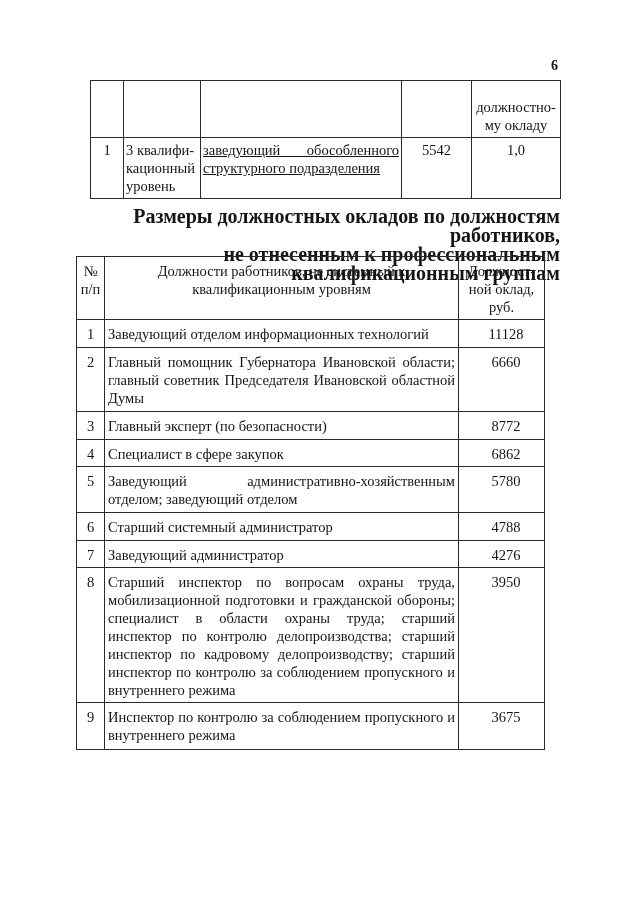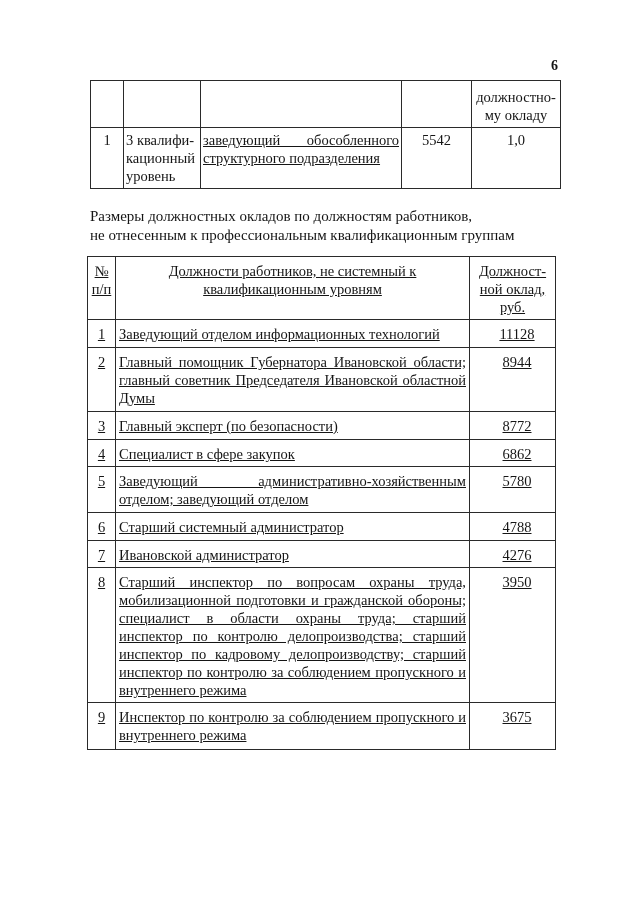--- a/index.html
+++ b/index.html
@@ -6,43 +6,43 @@
   body { width: 640px; height: 905px; position: relative; overflow: hidden;
          font-family: "Liberation Serif", "DejaVu Serif", serif; color: #151515; }
   .page-number { position: absolute; left: 551px; top: 58px; font-size: 14px; font-weight: bold; }
   table { border-collapse: collapse; position: absolute; table-layout: fixed; }
   td { border: 1.5px solid #2a2a2a; vertical-align: top; font-size: 14.5px; line-height: 18px; padding: 0; }
   .tbl-top { left: 90px; top: 80px; width: 470px; }
   .tbl-top td { padding: 3px 2px; }
   .c-num { text-align: center; }
   .justify { text-align: justify; text-align-last: left; text-decoration: underline; }
   .center { text-align: center; }
-  .heading { position: absolute; left: 90px; width: 470px; top: 207px; text-align: left;
-             font-size: 15px; line-height: 19px; }
-  .tbl-main { left: 87px; top: 256px; width: 468px; text-decoration: underline; }
+  .heading { position: absolute; left: 90px; width: 470px; top: 207px; text-align: right;
+             font-size: 20px; line-height: 19px; font-weight: bold; }
+  .tbl-main { left: 76px; top: 256px; width: 468px; }
   .tbl-main td { padding: 5px 3px 3px 3px; }
   .tbl-main td.num { text-align: center; }
   .tbl-main td.val { text-align: center; padding-left: 12px; }
   .tbl-main td.name { text-align: justify; text-align-last: left; }
 </style>
 </head>
 <body>
 
 <div class="page-number">6</div>
 
 <table class="tbl-top">
   <colgroup>
     <col style="width:33px">
       <col style="width:77px">
       <col style="width:201px">
       <col style="width:70px">
       <col style="width:89px">
   </colgroup>
   <tbody>
-      <tr style="height:47px">
+      <tr style="height:57px">
     <td></td>
     <td></td>
     <td></td>
     <td></td>
     <td class="center" style="vertical-align:bottom">должностно-му окладу</td>
   </tr>
   <tr style="height:61px">
     <td class="c-num">1</td>
     <td>3 квалифи-кационный уровень</td>
     <td class="justify">заведующий обособленного структурного подразделения</td>
@@ -70,21 +70,21 @@
     <td class="center">Должност-ной оклад, руб.</td>
   </tr>
   <tr style="height:28px">
     <td class="num">1</td>
     <td class="name">Заведующий отделом информационных технологий</td>
     <td class="val">11128</td>
   </tr>
   <tr style="height:64px">
     <td class="num">2</td>
     <td class="name">Главный помощник Губернатора Ивановской области; главный советник Председателя Ивановской областной Думы</td>
-    <td class="val">8944</td>
+    <td class="val">6660</td>
   </tr>
   <tr style="height:28px">
     <td class="num">3</td>
     <td class="name">Главный эксперт (по безопасности)</td>
     <td class="val">8772</td>
   </tr>
   <tr style="height:27px">
     <td class="num">4</td>
     <td class="name">Специалист в сфере закупок</td>
     <td class="val">6862</td>
@@ -94,21 +94,21 @@
     <td class="name">Заведующий административно-хозяйственным отделом; заведующий отделом</td>
     <td class="val">5780</td>
   </tr>
   <tr style="height:28px">
     <td class="num">6</td>
     <td class="name">Старший системный администратор</td>
     <td class="val">4788</td>
   </tr>
   <tr style="height:27px">
     <td class="num">7</td>
-    <td class="name">Ивановской администратор</td>
+    <td class="name">Заведующий администратор</td>
     <td class="val">4276</td>
   </tr>
   <tr style="height:131px">
     <td class="num">8</td>
     <td class="name">Старший инспектор по вопросам охраны труда, мобилизационной подготовки и гражданской обороны; специалист в области охраны труда; старший инспектор по контролю делопроизводства; старший инспектор по кадровому делопроизводству; старший инспектор по контролю за соблюдением пропускного и внутреннего режима</td>
     <td class="val">3950</td>
   </tr>
   <tr style="height:47px">
     <td class="num">9</td>
     <td class="name">Инспектор по контролю за соблюдением пропускного и внутреннего режима</td>

